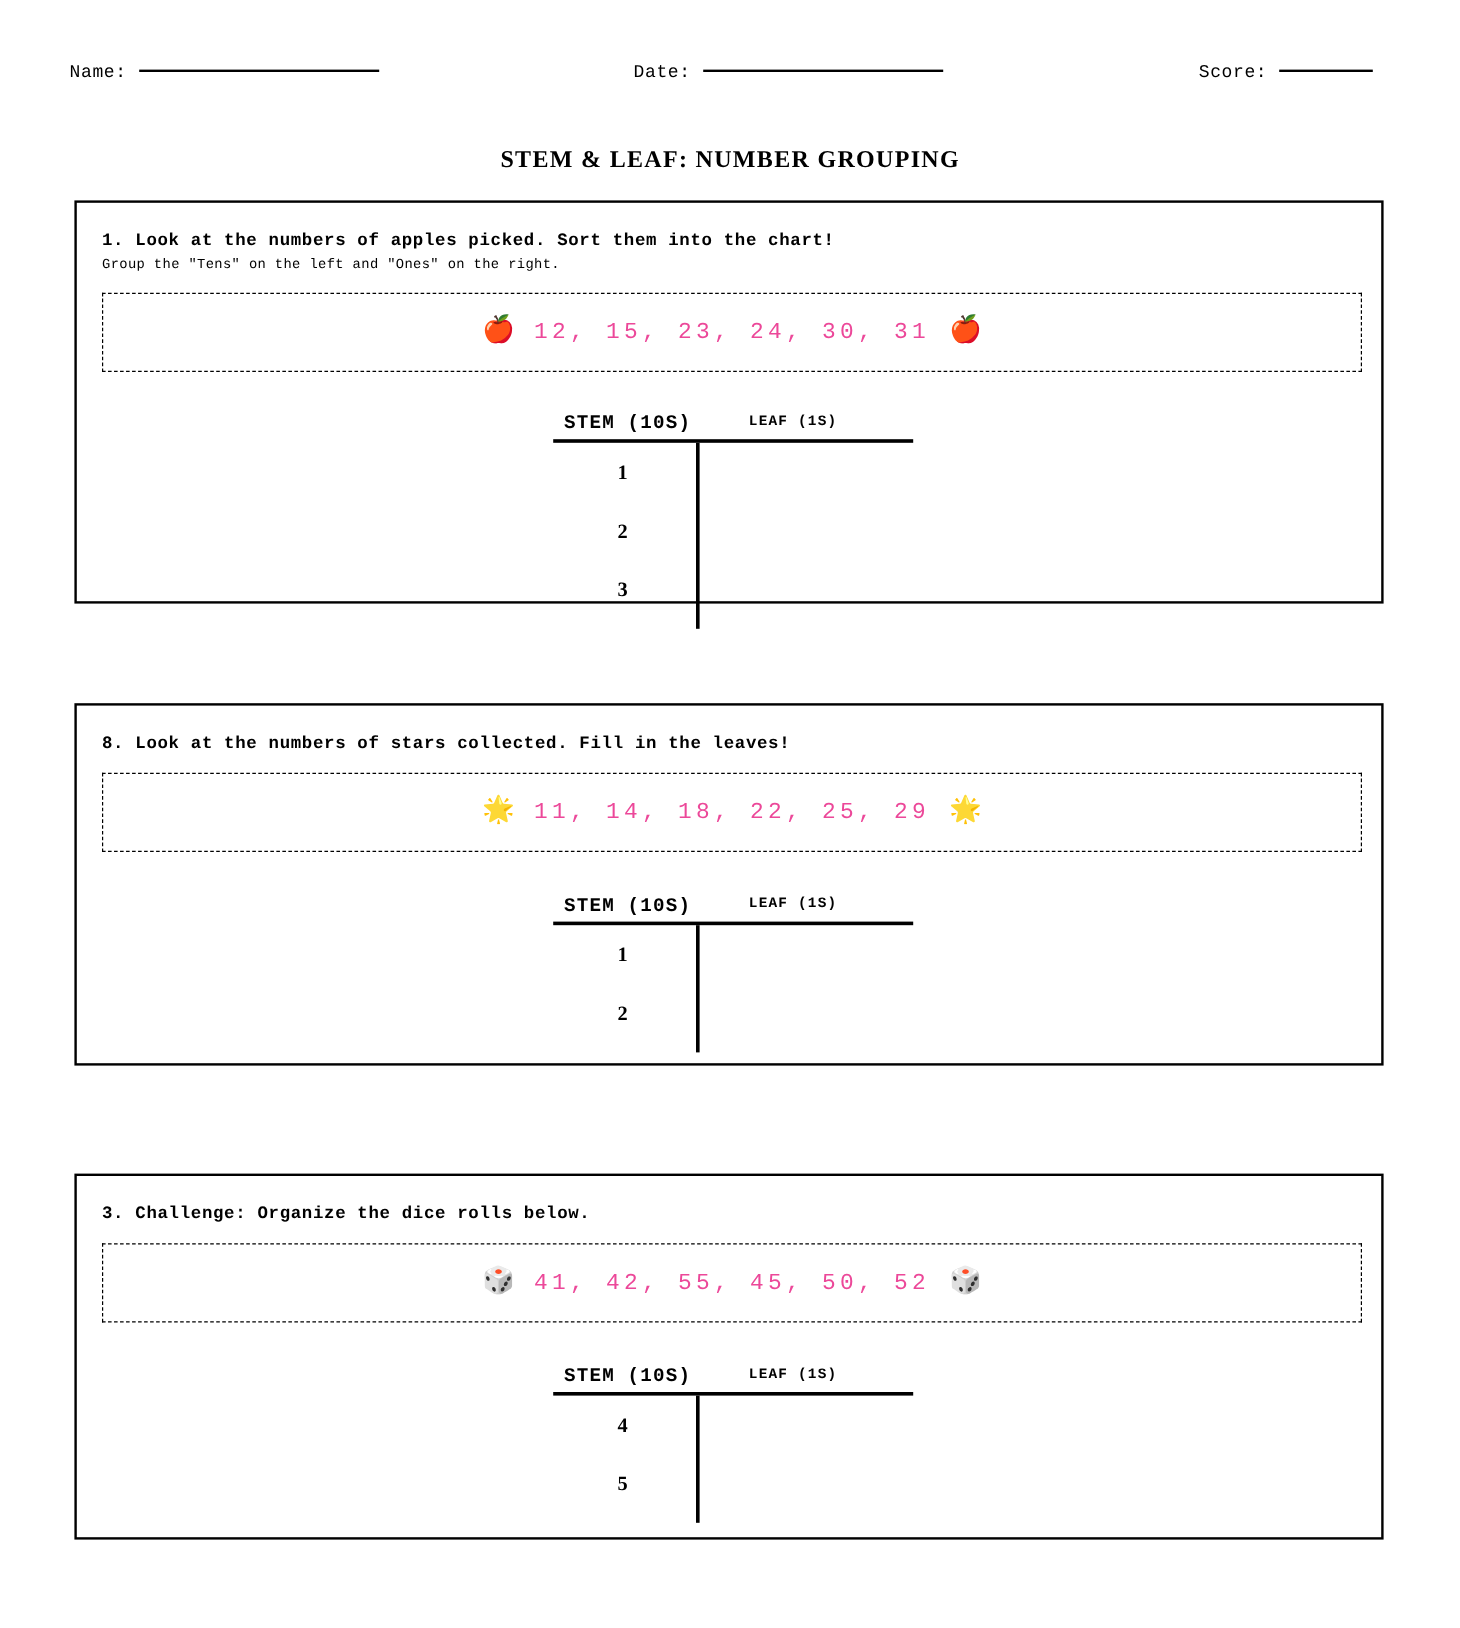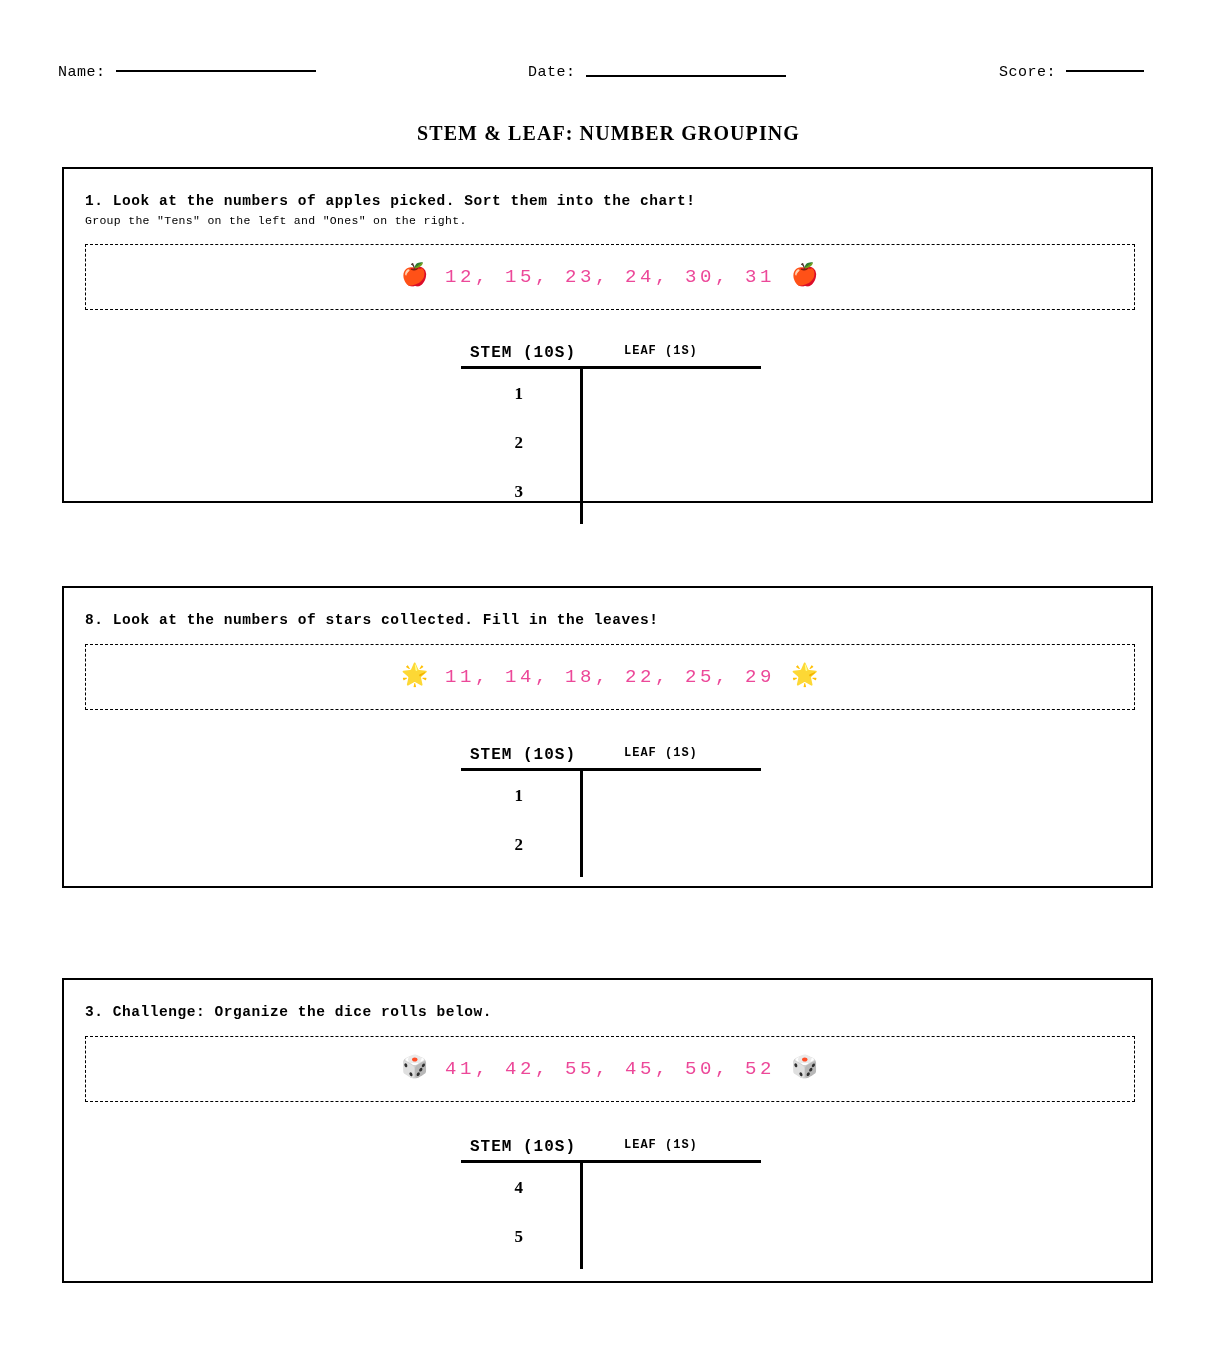--- a/index.html
+++ b/index.html
@@ -27,32 +27,31 @@
   .field {
     position: absolute;
     display: flex;
     align-items: baseline;
     white-space: nowrap;
   }
   .field-label {
     font-size: 15px;
     font-family: "Liberation Mono", "DejaVu Sans Mono", monospace;
     letter-spacing: 0.5px;
-    margin-top: 12px;
   }
   .field-rule {
     display: inline-block;
     height: 0;
     border-bottom: 2.5px solid #000;
     margin-left: 10px;
     position: relative;
     top: -4px;
   }
   .field-name   { left: 58px;  top: 0; }
-  .field-date   { left: 528px; top: 0; align-items: flex-end; }
+  .field-date   { left: 528px; top: 0; }
   .field-score  { left: 999px; top: 0; }
   .rule-long  { width: 200px; }
   .rule-short { width: 78px; }
 
   
   .sheet-title {
     position: absolute;
     left: 0;
     top: 122px;
     width: 1217px;

